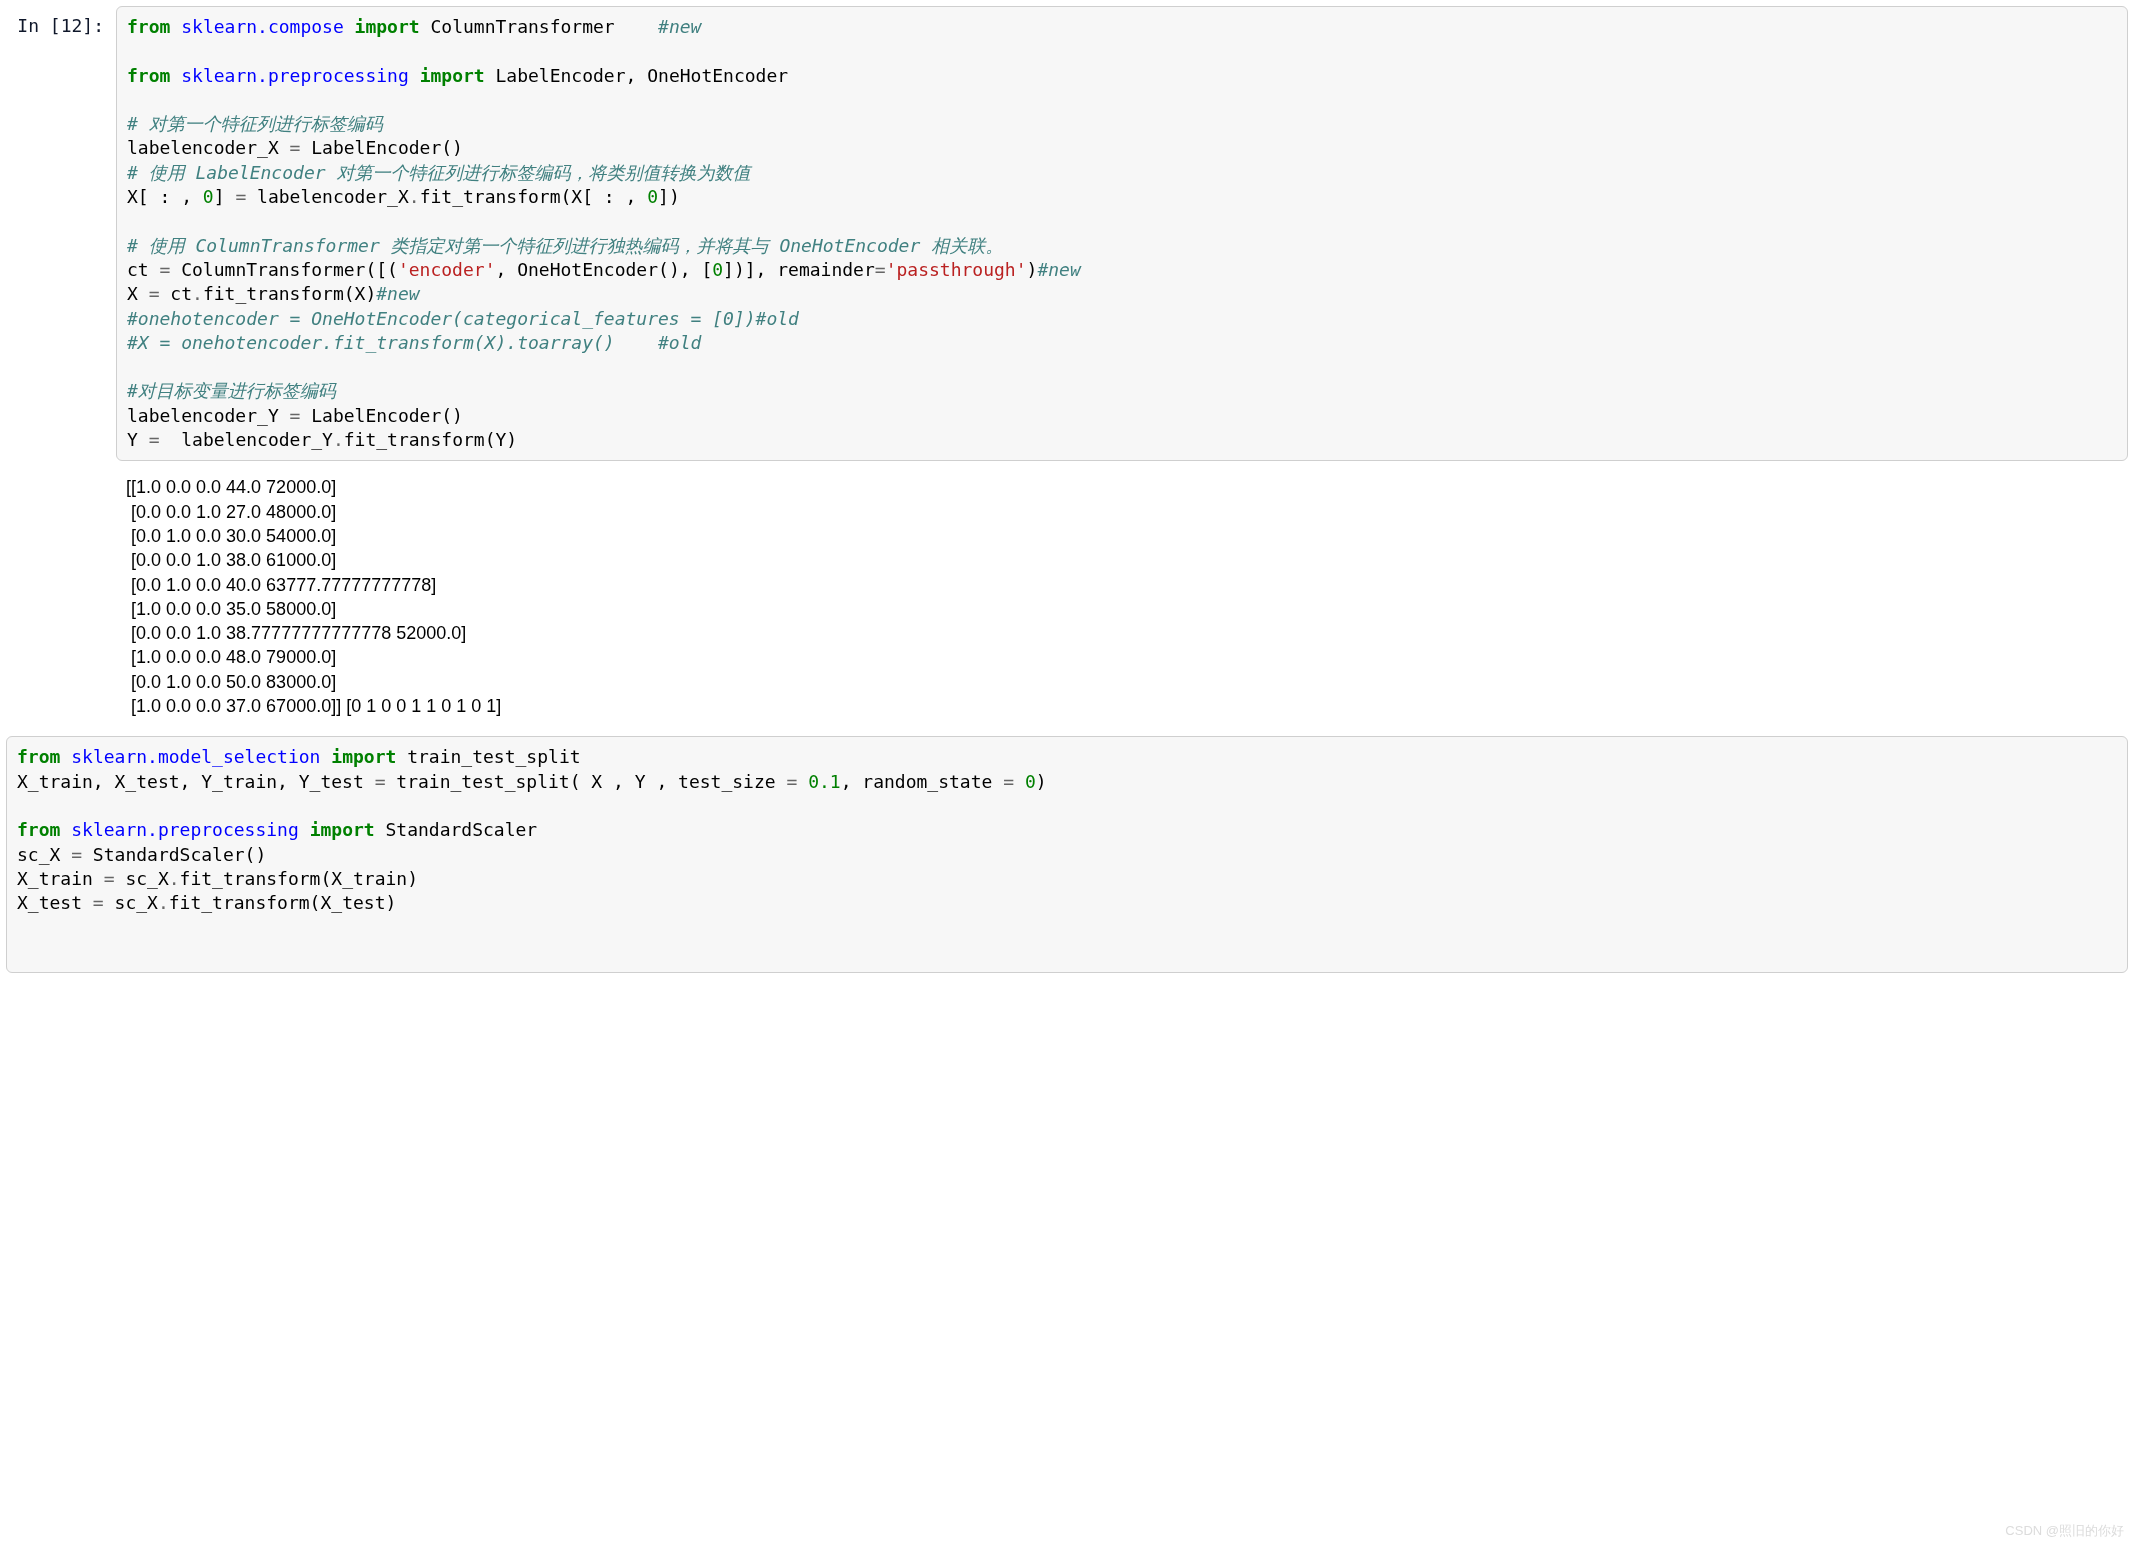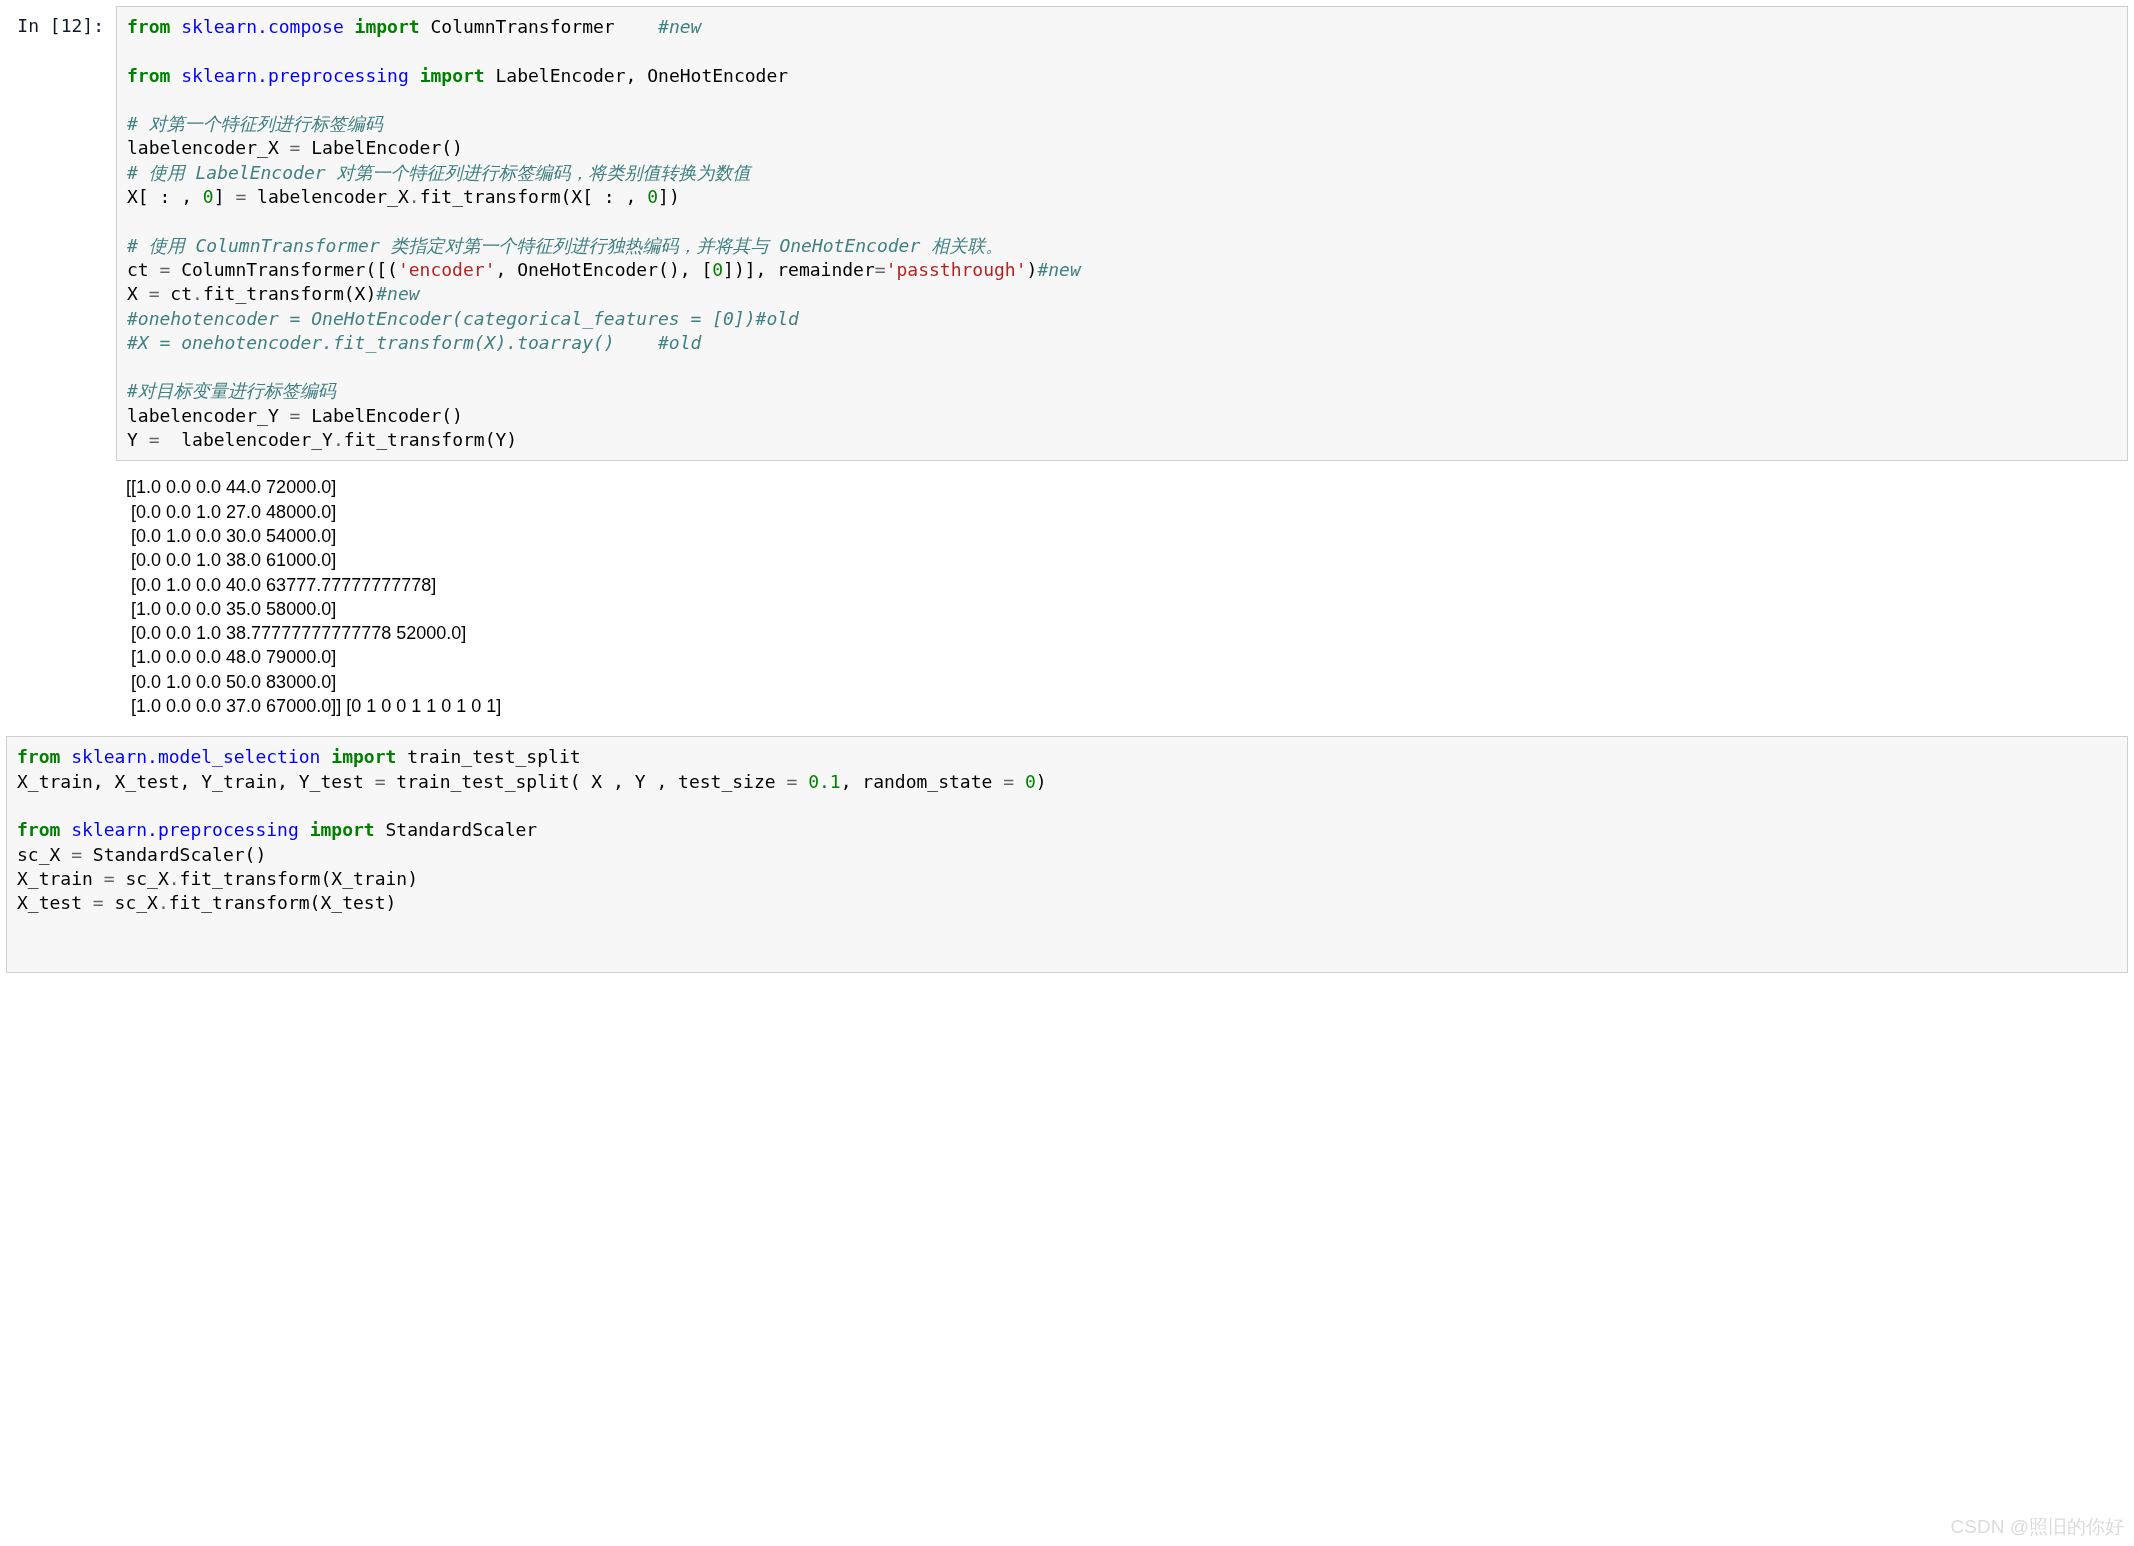--- a/index.html
+++ b/index.html
@@ -25,21 +25,21 @@
     color: #0f172a;
     font-family: Menlo, Monaco, Consolas, monospace;
     user-select: none;
   }
   .prompt.empty {
     color: transparent;
   }
   .input-area {
     flex: 1;
     border: 1px solid #cfcfcf;
-    border-radius: 0;
+    border-radius: 6px;
     background: #f7f7f7;
     padding: 8px 10px;
     white-space: pre;
     overflow-x: auto;
     font-family: Menlo, Monaco, Consolas, monospace;
     color: #000;
   }
   .output-area {
     flex: 1;
     padding: 6px 10px 10px 10px;
@@ -52,21 +52,21 @@
   .bi   { color: #008000; }
   .s    { color: #BA2121; }
   .num  { color: #008000; }
   .cm   { color: #408080; font-style: italic; }
   .op   { color: #666666; }
   .watermark {
     position: fixed;
     right: 10px;
     bottom: 6px;
     color: #dcdcdc;
-    font-size: 19px;
+    font-size: 13px;
     font-family: sans-serif;
     user-select: none;
   }
 </style>
 </head>
 <body>
 
 <div id="notebook">
     <div class="cell">
       <div class="prompt">In [12]:</div>

